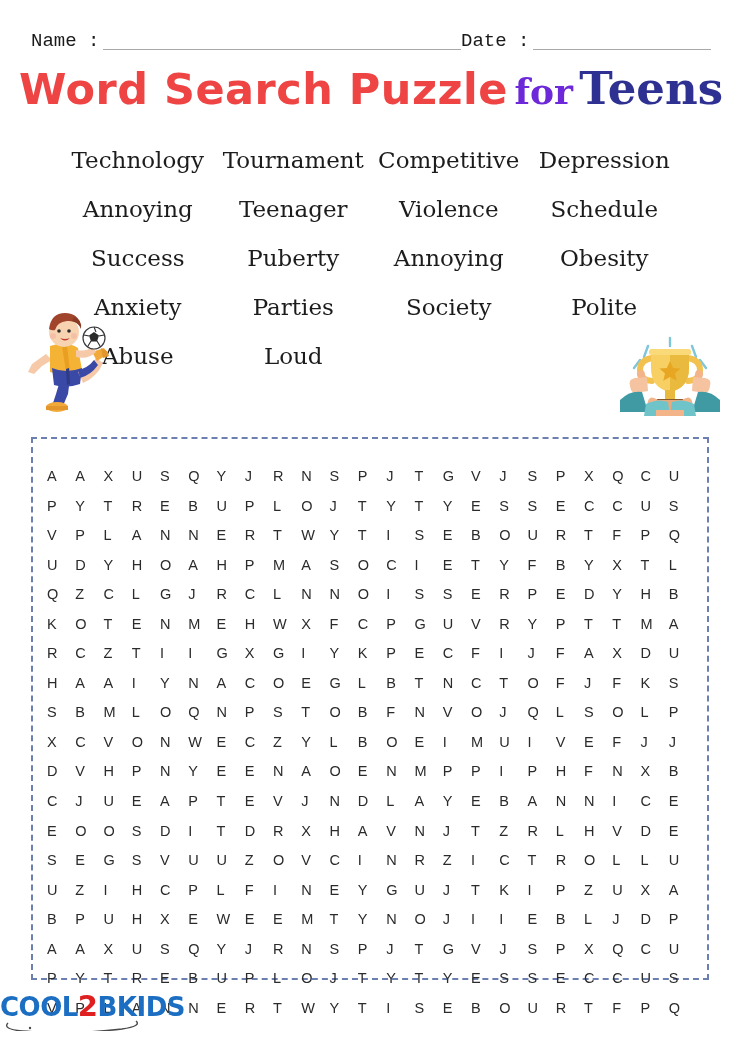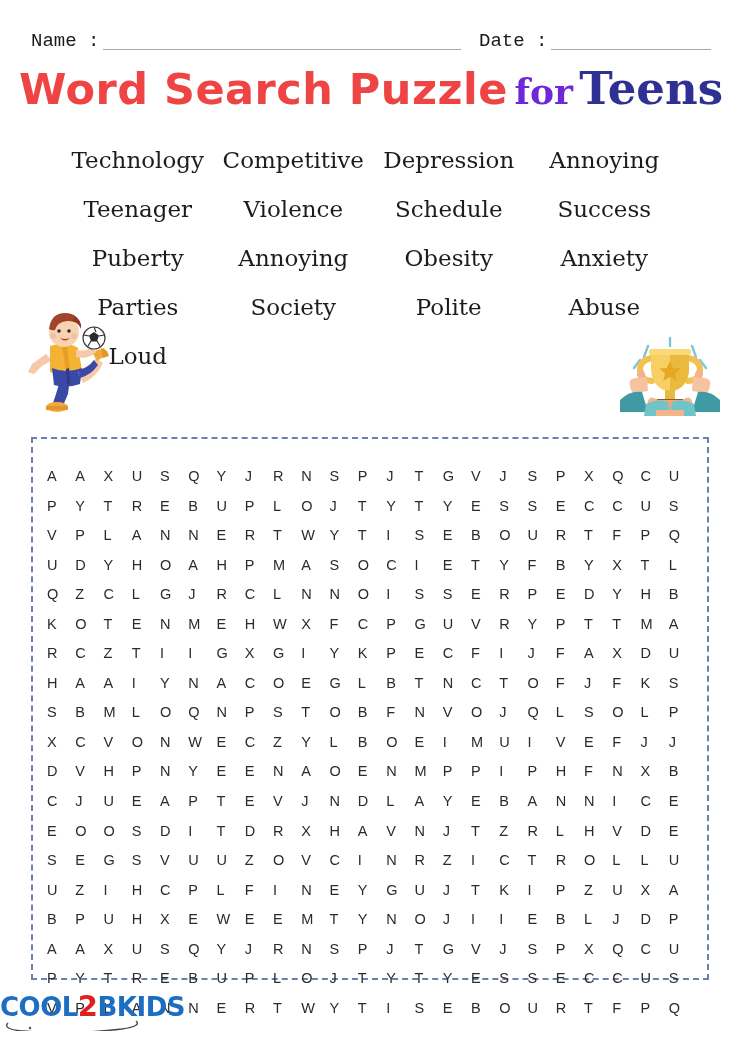--- a/index.html
+++ b/index.html
@@ -24,21 +24,21 @@
     right: 31px;
     height: 24px;
     display: flex;
     align-items: flex-end;
   }
   .field {
     display: flex;
     align-items: flex-end;
   }
   .field-name { width: 430px; }
-  .field-date { flex: 1; margin-left: 18px; }
+  .field-date { flex: 1; }
   .field-label {
     font-size: 19px;
     color: #1a1a1a;
     font-family: Liberation Mono, monospace;
     white-space: nowrap;
     line-height: 17px;
   }
   .field-line {
     flex: 1;
     border-bottom: 1px solid #a8a8a8;
@@ -169,20 +169,21 @@
 </div>
 
 <div class="title-block">
   <span class="title-main">Word Search Puzzle</span>
   <span class="title-for">for</span>
   <span class="title-teens">Teens</span>
 </div>
 
 <div class="wordlist">
   <span class="word">Technology</span>
+  <span class="word">Tournament</span>
   <span class="word">Competitive</span>
   <span class="word">Depression</span>
   <span class="word">Annoying</span>
   <span class="word">Teenager</span>
   <span class="word">Violence</span>
   <span class="word">Schedule</span>
   <span class="word">Success</span>
   <span class="word">Puberty</span>
   <span class="word">Annoying</span>
   <span class="word">Obesity</span>

